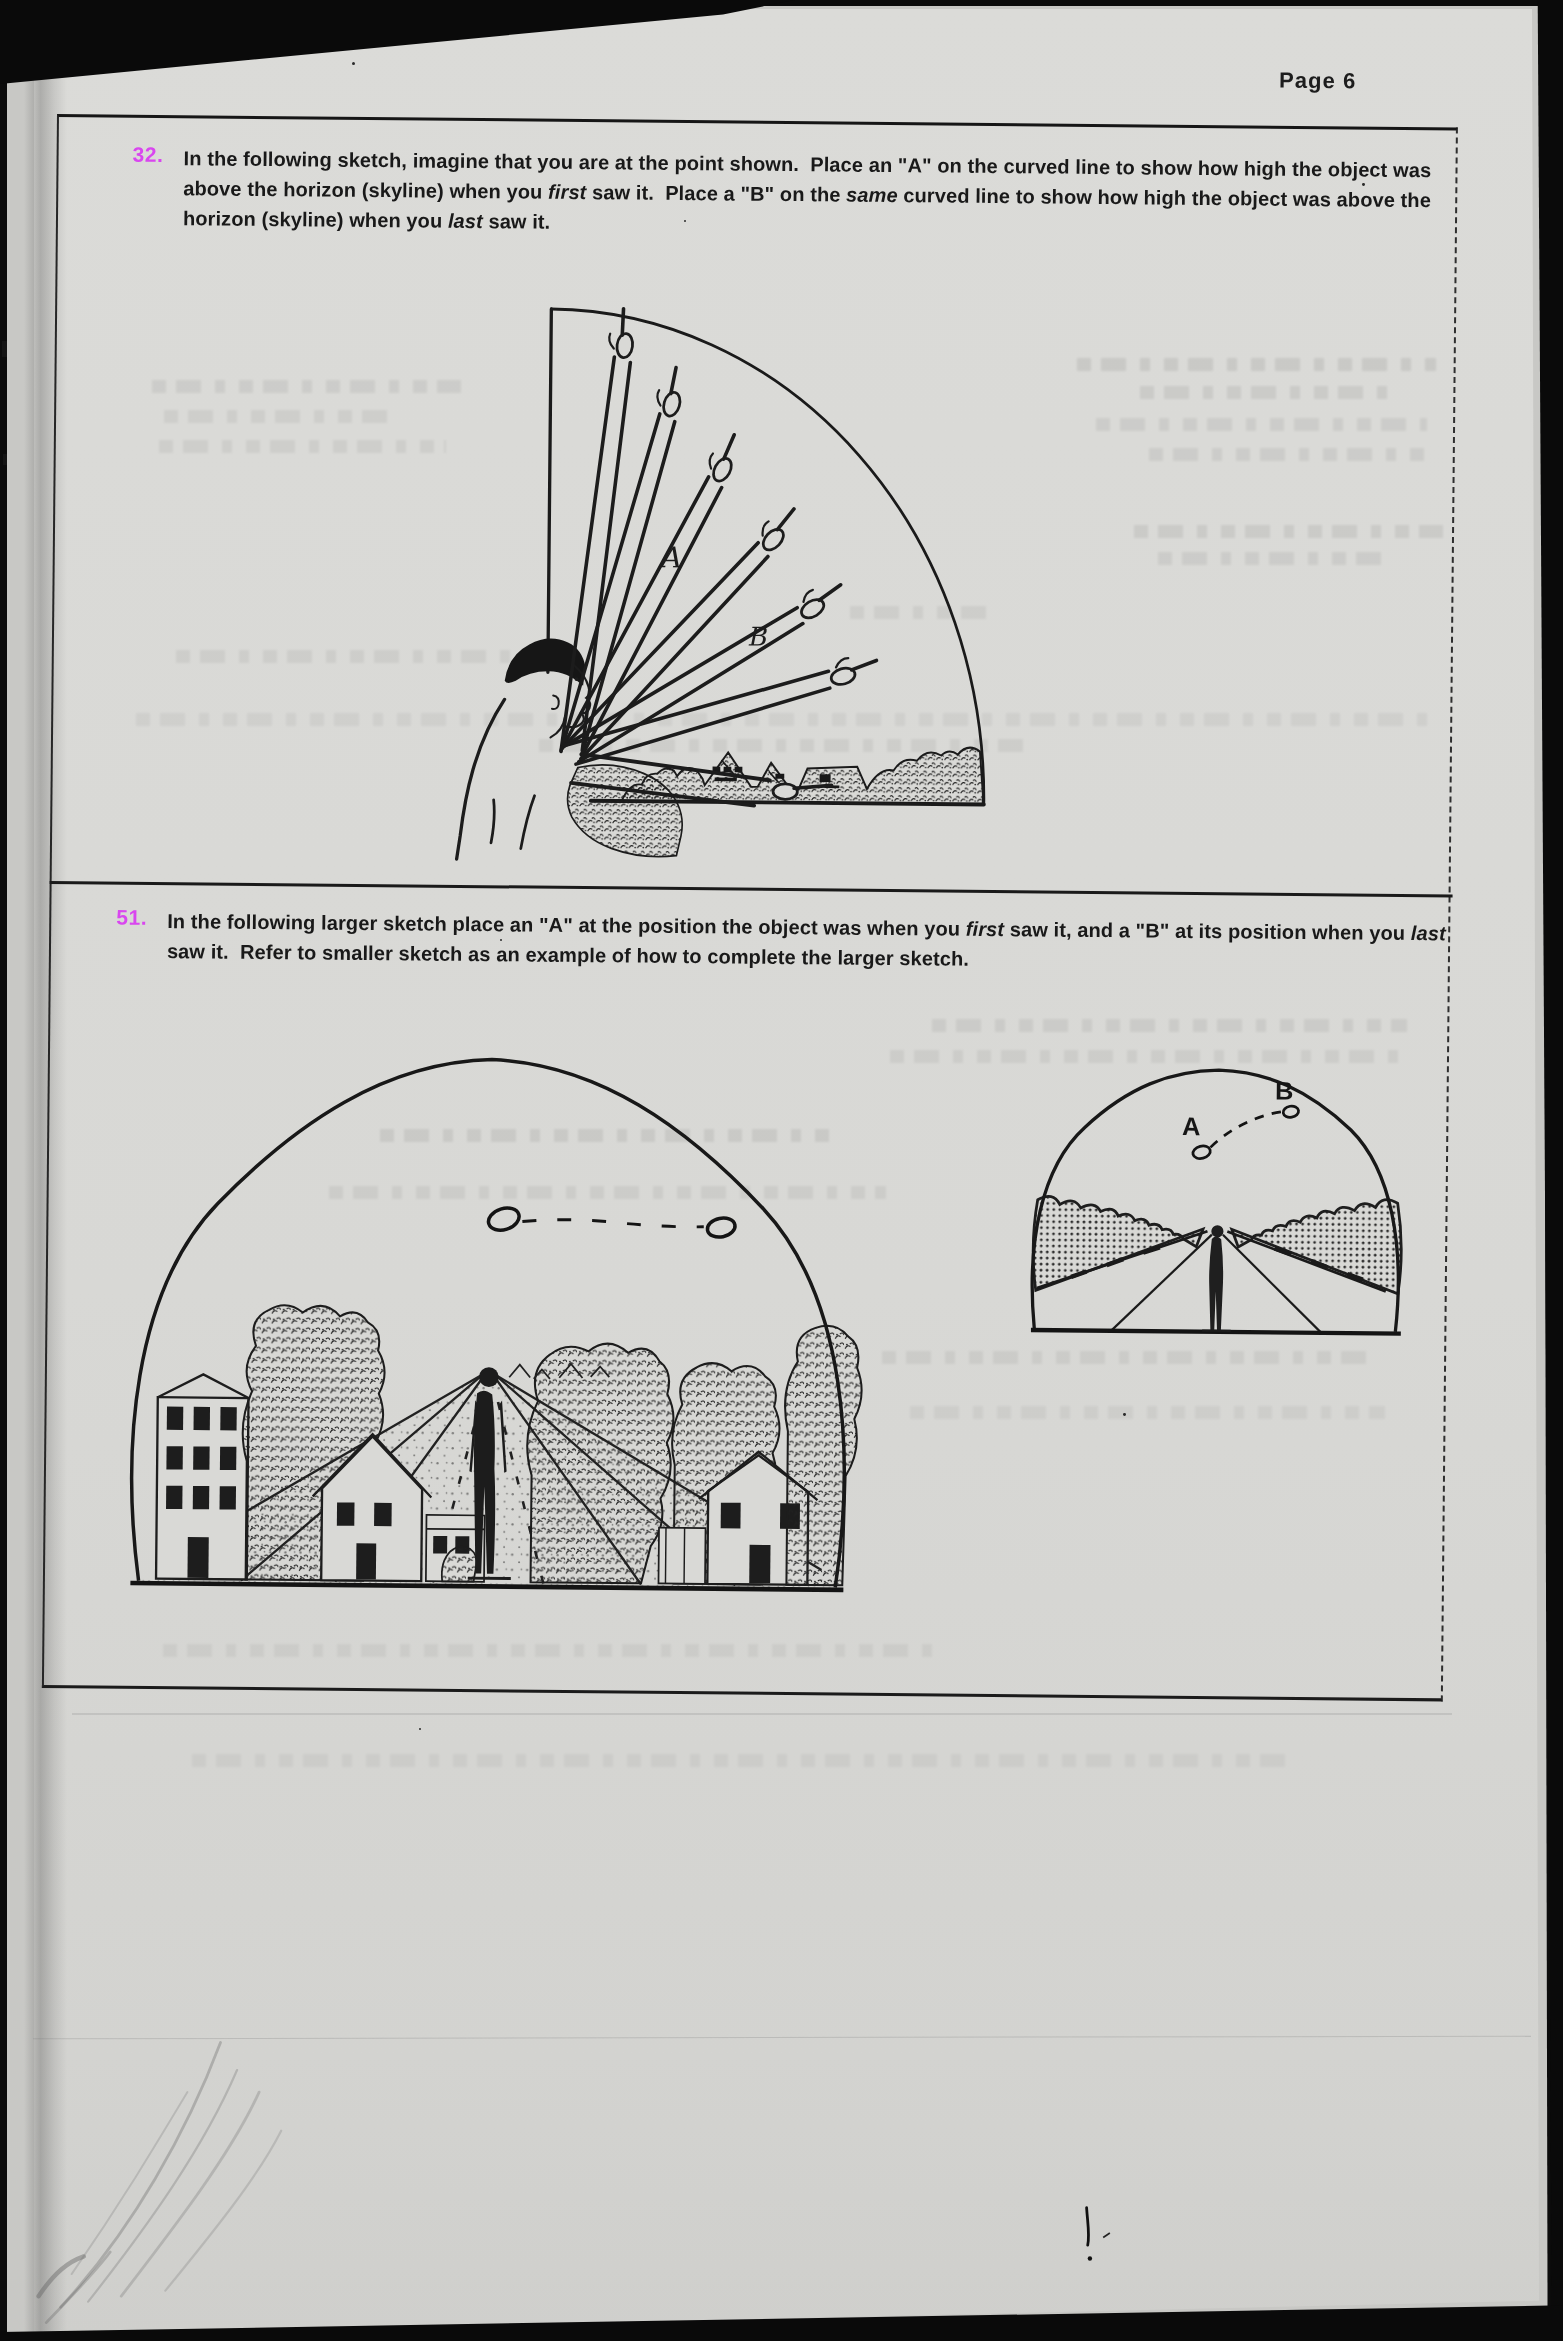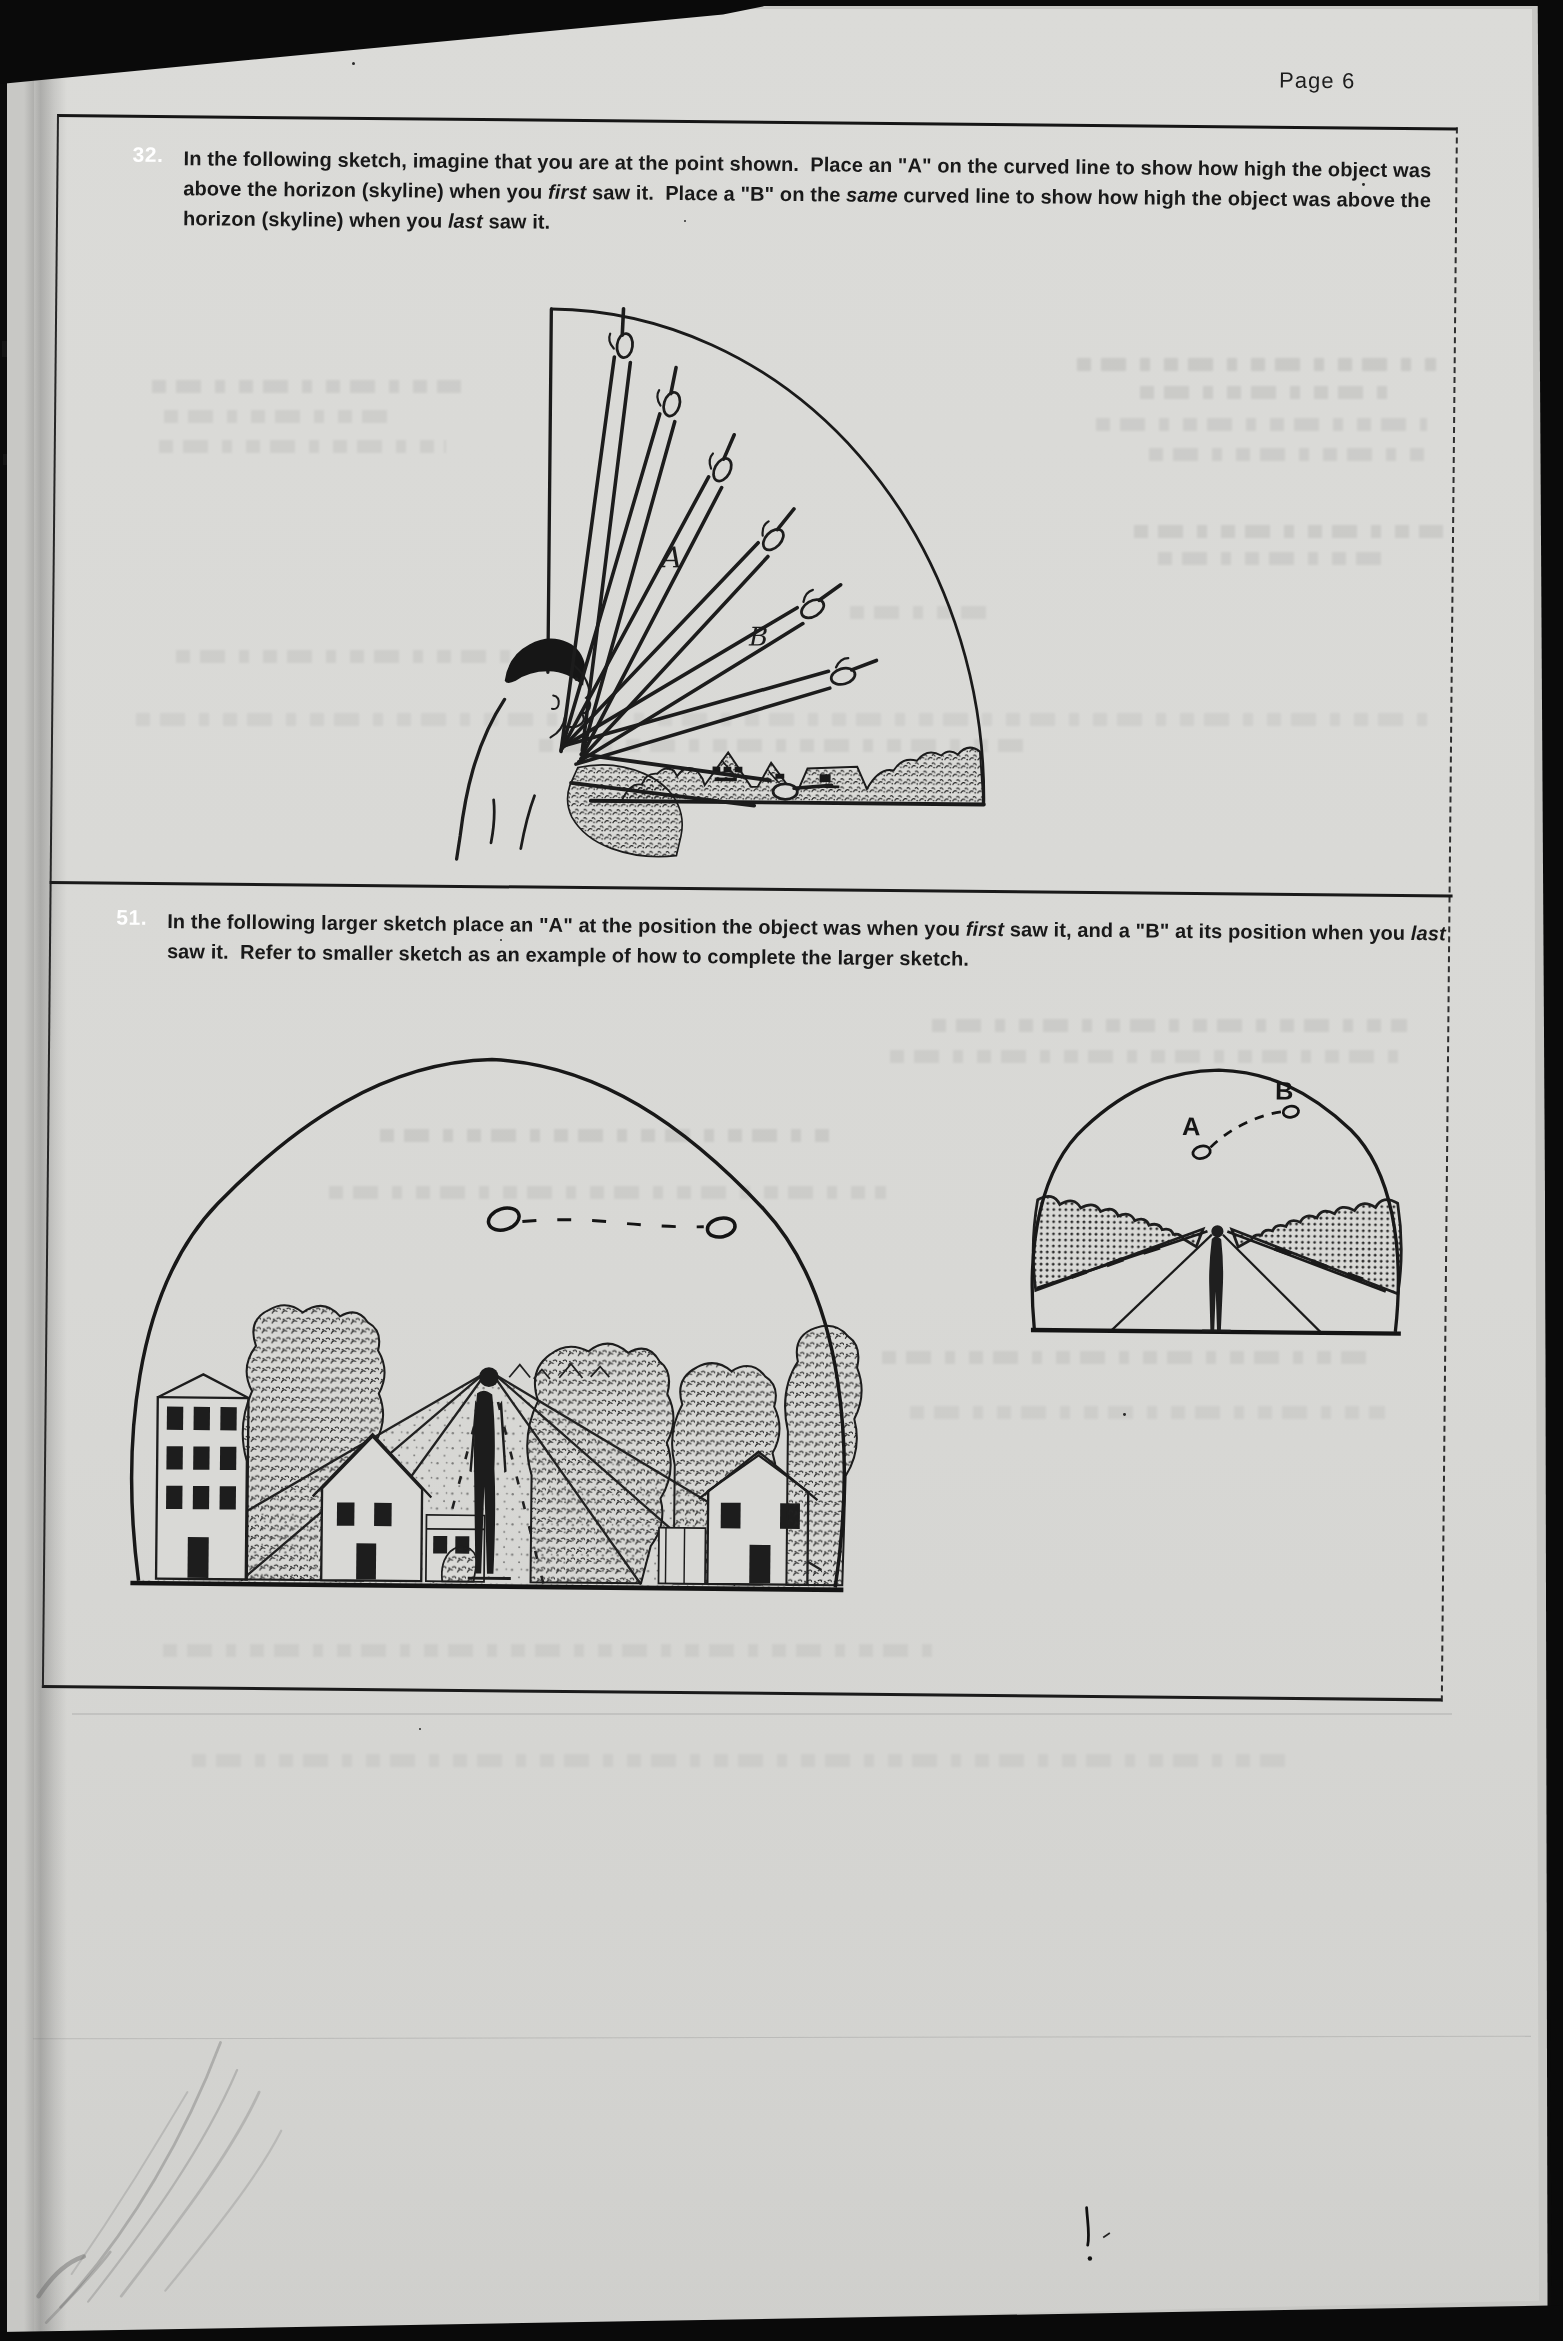--- a/index.html
+++ b/index.html
@@ -19,31 +19,31 @@
     background:linear-gradient(90deg, rgba(40,40,40,0) 0%, rgba(40,40,40,.26) 38%, rgba(60,60,60,.12) 70%, rgba(0,0,0,0) 100%); }
 
   
   .blk-top { position:absolute; left:0; top:0; width:795px; height:84px; background:#0a0a0a;
     clip-path:polygon(0 0, 795px 0, 723px 14.4px, 0 84px); }
   .blk-right { position:absolute; right:0; top:0; width:33px; height:100%; background:#0a0a0a;
     clip-path:polygon(7.7px 0, 33px 0, 33px 100%, 22px 100%); }
   .blk-bottom { position:absolute; left:0; bottom:0; width:100%; height:40px; background:#0a0a0a;
     clip-path:polygon(0 30px, 100% 3.3px, 100% 40px, 0 40px); }
 
-  .page-label { position:absolute; left:1279px; top:68px; font-size:22px; font-weight:normal;
+  .page-label { position:absolute; left:1279px; top:68px; font-size:22px; font-weight:bold;
     letter-spacing:1.1px; color:#1d1d1d; transform:rotate(.6deg); }
 
   
   .qbox { position:absolute; left:57px; top:114px; width:1401px; height:1574px;
     border-top:3.9px solid #161616; border-left:2.2px solid #262626;
     border-right:2.2px dashed #2e2e2e; border-bottom:3.3px solid #1b1b1b;
     transform:rotate(.55deg); transform-origin:0 0; }
 
   .q-row { position:absolute; display:flex; align-items:flex-start; }
-  .q-num { font-size:21px; font-weight:bold; color:#ffffff; width:51px; flex:none; letter-spacing:0.6px; }
+  .q-num { font-size:21px; font-weight:bold; color:#d946ef; width:51px; flex:none; letter-spacing:0.6px; }
   .q-text { font-size:20px; font-weight:bold; color:#191919; line-height:1.5;
     letter-spacing:0.1px; white-space:pre-wrap; }
   .q-text .it { font-style:italic;text-align:right; }
   #q32-row { left:74px; top:25.4px; width:1330px; }
   #q32-row .q-text { width:1258px; }
   #q33-row { left:65px; top:788px; width:1353px; }
   #q33-row .q-text { width:1298px; }
 
   .divider { position:absolute; left:-2.2px; top:764px; width:1403px; height:3.3px; background:#1a1a1a; }
 

